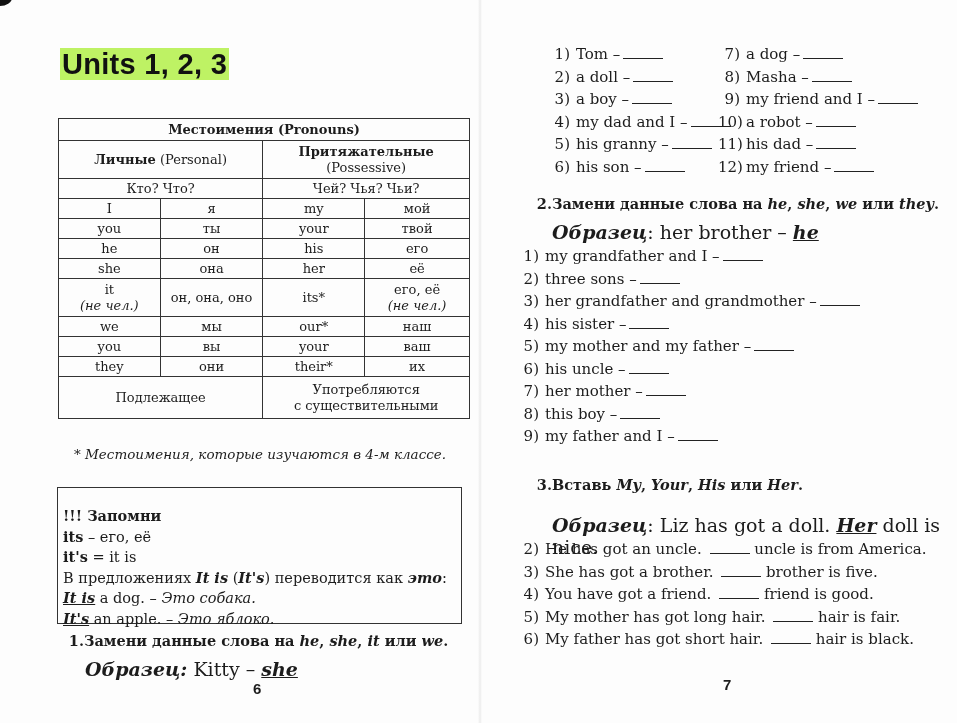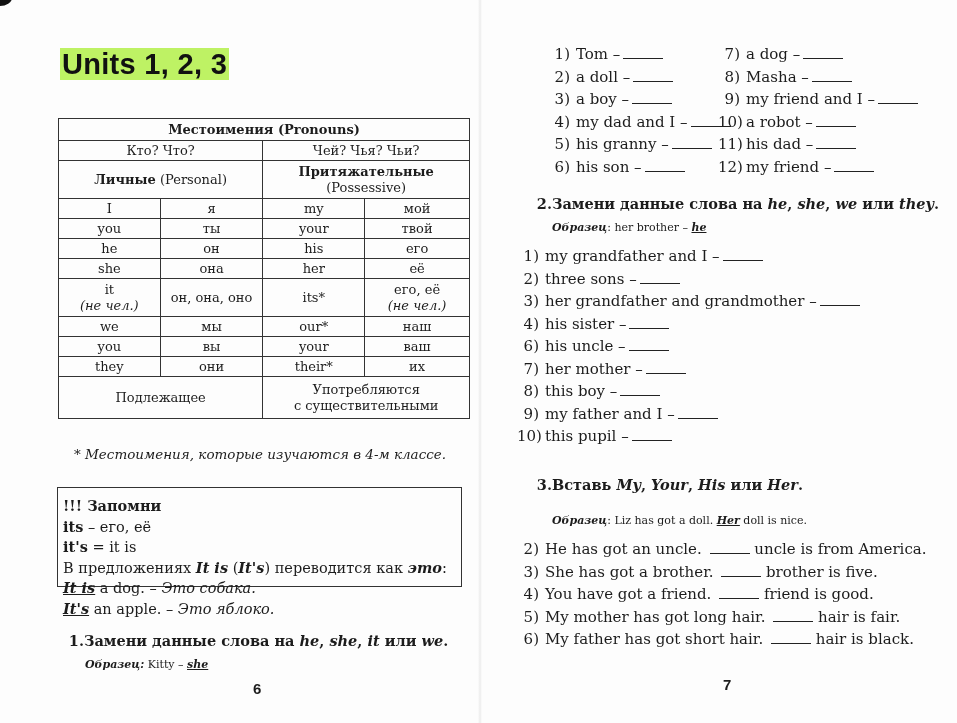--- a/index.html
+++ b/index.html
@@ -11,58 +11,58 @@
   .unit-title { position: absolute; left: 60px; top: 48px; height: 32px; padding: 0 2px; background: #bef264;
     font-family: "Liberation Sans", "DejaVu Sans", sans-serif; font-weight: bold; font-size: 29px; line-height: 32px; color: #111; letter-spacing: 0.3px; }
 
   table.pron { position: absolute; left: 58px; top: 118px; width: 412px; border-collapse: collapse; font-size: 13px; }
   table.pron td { border: 1.3px solid #333; text-align: center; vertical-align: middle; padding: 0 2px; line-height: 16px; height: 20px; }
   table.pron td.hdr { font-weight: bold; height: 22px; }
   table.pron .b { font-weight: bold; }
   table.pron .i { font-style: italic; }
   .footnote { position: absolute; left: 74px; top: 446px; font-size: 13.5px; font-style: italic; }
 
-  .remember { position: absolute; left: 57px; top: 487px; width: 405px; height: 100px; border: 1.3px solid #333; padding: 8px 5px; font-size: 14.5px; line-height: 20.5px; }
+  .remember { position: absolute; left: 57px; top: 487px; width: 405px; height: 137px; border: 1.3px solid #333; padding: 18px 5px; font-size: 14.5px; line-height: 20.5px; }
   .remember .b { font-weight: bold; }
   .remember .bi { font-weight: bold; font-style: italic; }
   .remember .i { font-style: italic; }
   .u { text-decoration: underline; }
 
   .task { position: absolute; font-size: 14.5px; text-align: right; }
   .task .num { font-weight: bold; display: inline-block; width: 22px; }
   .task .ttl { font-weight: bold; }
   .task .bi { font-weight: bold; font-style: italic; }
-  .sample { position: absolute; font-size: 11px; text-align: right; }
+  .sample { position: absolute; font-size: 19px; }
   .sample .bi { font-weight: bold; font-style: italic; }
   .page-num { position: absolute; font-family: "Liberation Sans", "DejaVu Sans", sans-serif; font-size: 15px; font-weight: bold; }
 
   .ex { position: absolute; font-size: 15px; white-space: nowrap; line-height: 22.5px; }
   .ex .n { display: inline-block; text-align: right; width: 22px; margin-right: 6px; }
   .blank { display: inline-block; border-bottom: 1.3px solid #222; width: 40px; height: 1px; vertical-align: baseline; margin-left: 3px; }
 </style>
 </head>
 <body>
 
 <div class="corner-blob"></div>
 <div class="page-fold"></div>
 
 <div class="unit-title">Units 1, 2, 3</div>
 
 <table class="pron">
   <tbody>
       <tr>
     <td colspan="4" class="hdr">Местоимения (Pronouns)</td>
   </tr>
+  <tr style="height:38px">
+    <td colspan="2"><span class="b">Личные</span><span> (Personal)</span></td>
+    <td colspan="2"><span class="b">Притяжательные</span><br><span>(Possessive)</span></td>
+  </tr>
   <tr>
     <td colspan="2">Кто? Что?</td>
     <td colspan="2">Чей? Чья? Чьи?</td>
-  </tr>
-  <tr style="height:38px">
-    <td colspan="2"><span class="b">Личные</span><span> (Personal)</span></td>
-    <td colspan="2"><span class="b">Притяжательные</span><br><span>(Possessive)</span></td>
   </tr>
   <tr>
     <td style="width:102px">I</td>
     <td style="width:103px">я</td>
     <td style="width:102px">my</td>
     <td style="width:105px">мой</td>
   </tr>
   <tr>
     <td>you</td>
     <td>ты</td>
@@ -152,25 +152,25 @@
   <span class="num">2.</span><span class="ttl">Замени данные слова на </span><span class="bi">he</span><span class="ttl">, </span><span class="bi">she</span><span class="ttl">, </span><span class="bi">we</span><span class="ttl"> или </span><span class="bi">they</span><span class="ttl">.</span>
 </div>
 <div class="sample" style="left:552px; top:221px;">
   <span class="bi">Образец</span><span>:</span><span> her brother – </span><span class="bi u">he</span>
 </div>
 <div class="ex" style="left:517px; top:245px;">
   <div><span class="n">1)</span><span>my grandfather and I –</span><span class="blank"></span></div>
   <div><span class="n">2)</span><span>three sons –</span><span class="blank"></span></div>
   <div><span class="n">3)</span><span>her grandfather and grandmother –</span><span class="blank"></span></div>
   <div><span class="n">4)</span><span>his sister –</span><span class="blank"></span></div>
+  <div><span class="n">5)</span><span>my mother and my father –</span><span class="blank"></span></div>
   <div><span class="n">6)</span><span>his uncle –</span><span class="blank"></span></div>
   <div><span class="n">7)</span><span>her mother –</span><span class="blank"></span></div>
   <div><span class="n">8)</span><span>this boy –</span><span class="blank"></span></div>
   <div><span class="n">9)</span><span>my father and I –</span><span class="blank"></span></div>
-  <div><span class="n">10)</span><span>this pupil –</span><span class="blank"></span></div>
 </div>
 
 <div class="task" style="left:530px; top:476px;">
   <span class="num">3.</span><span class="ttl">Вставь </span><span class="bi">My</span><span class="ttl">, </span><span class="bi">Your</span><span class="ttl">, </span><span class="bi">His</span><span class="ttl"> или </span><span class="bi">Her</span><span class="ttl">.</span>
 </div>
 <div class="sample" style="left:552px; top:514px;">
   <span class="bi">Образец</span><span>:</span><span> Liz has got a doll. </span><span class="bi u">Her</span><span> doll is nice.</span>
 </div>
 <div class="ex" style="left:517px; top:538px;">
   <div><span class="n">2)</span><span>He has got an uncle.</span> <span class="blank"></span> <span>uncle is from America.</span></div>

